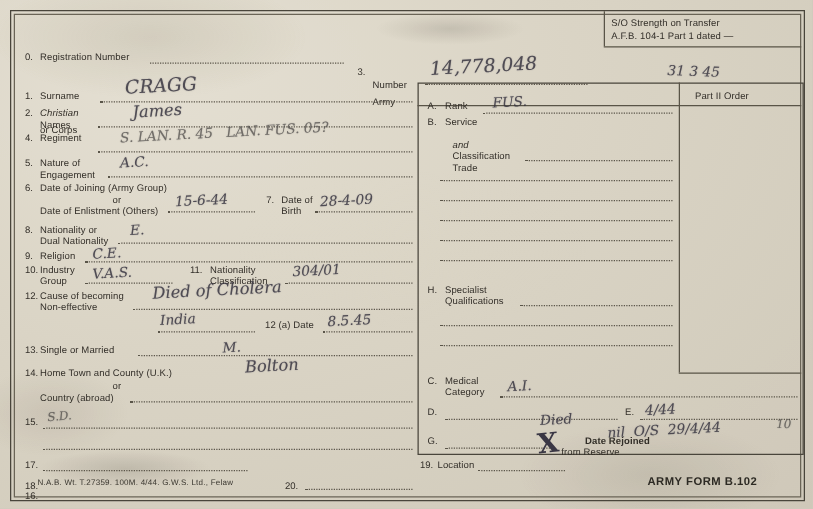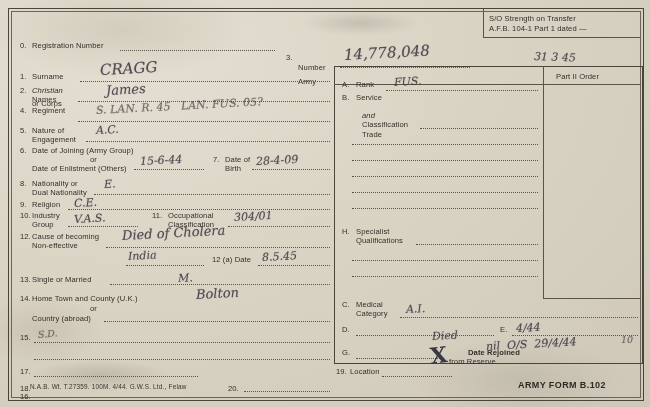--- a/index.html
+++ b/index.html
@@ -158,21 +158,21 @@
   <div class="dots" style="left:68px;top:208px;width:262px;"></div>
   <div class="h ink sm rot" style="left:74px;top:197px;">C.E.</div>
 
   <div class="num" style="left:20px;top:211px;">10.</div>
   <div class="p" style="left:32px;top:211px;">Industry</div>
   <div class="p" style="left:32px;top:220px;">Group</div>
   <div class="dots" style="left:68px;top:225px;width:70px;"></div>
   <div class="h ink sm rot" style="left:74px;top:213px;">V.A.S.</div>
 
   <div class="num" style="left:152px;top:211px;">11.</div>
-  <div class="p" style="left:168px;top:211px;">Occupational</div>
+  <div class="p" style="left:168px;top:211px;">Nationality</div>
   <div class="p" style="left:168px;top:220px;">Classification</div>
   <div class="dots" style="left:228px;top:225px;width:102px;"></div>
   <div class="h ink sm rot" style="left:234px;top:211px;">304/01</div>
 
   <div class="num" style="left:20px;top:232px;">12.</div>
   <div class="p" style="left:32px;top:232px;">Cause of becoming</div>
   <div class="p" style="left:32px;top:241px;">Non-effective</div>
   <div class="dots" style="left:106px;top:246px;width:224px;"></div>
   <div class="h ink med rot" style="left:122px;top:228px;">Died of Cholera</div>
   <div class="h ink sm rot" style="left:128px;top:250px;">India</div>

